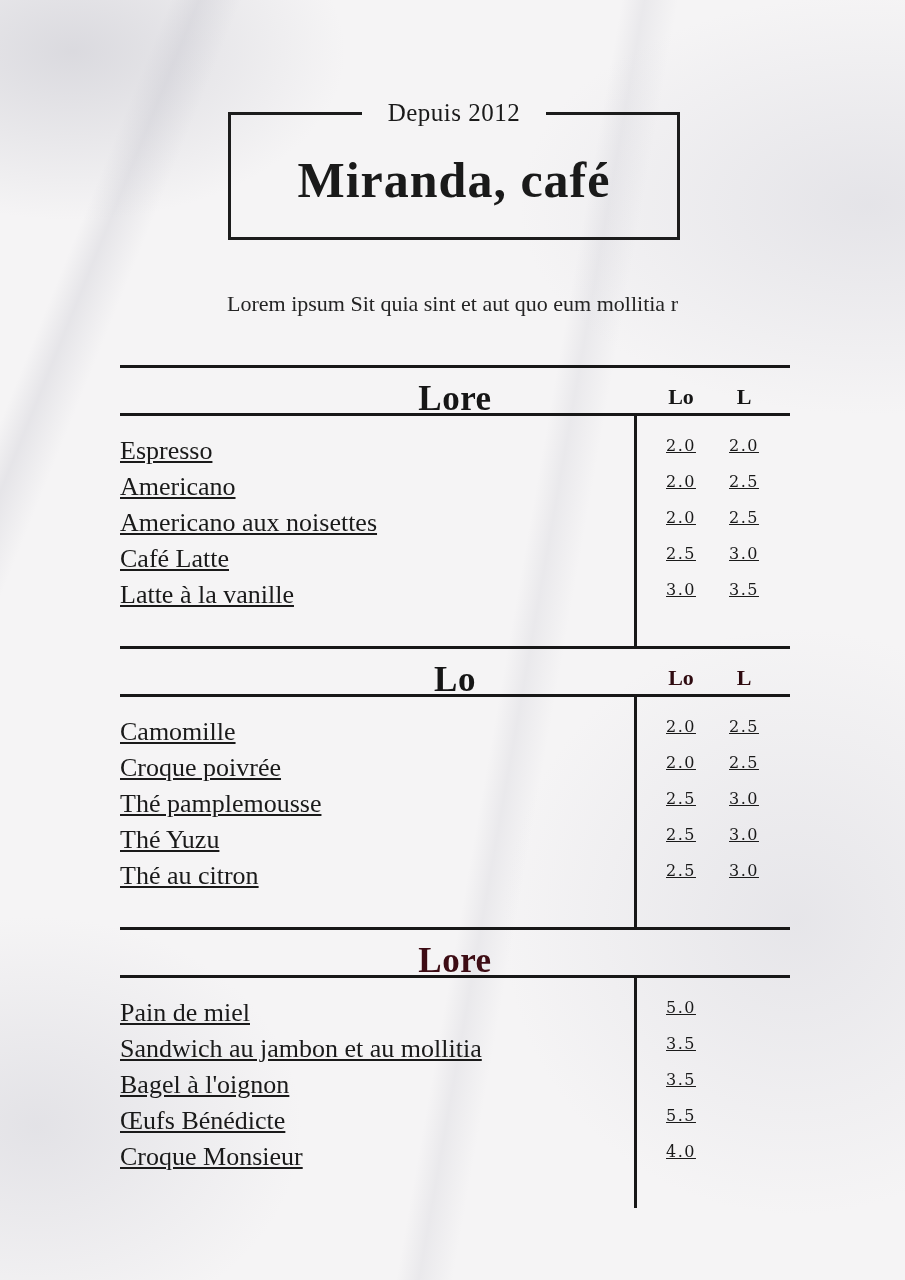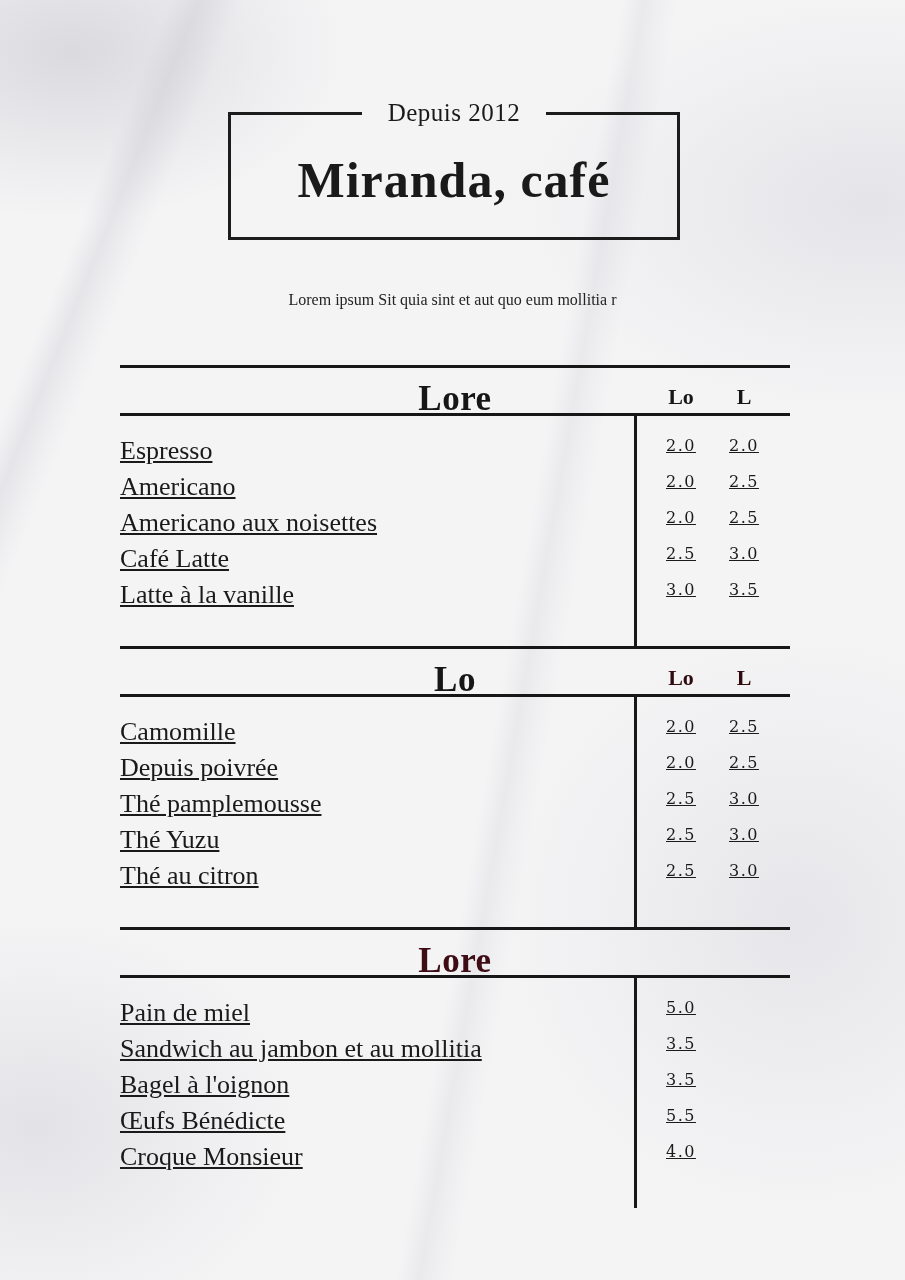--- a/index.html
+++ b/index.html
@@ -33,21 +33,21 @@
   .box-top .seg { flex: 1; height: 3px; background: #1c1c1c; }
   .tagline { padding: 0 26px; font-size: 25px; letter-spacing: 0.5px; white-space: nowrap; }
   .cafe-title {
     margin: 10px 0 0; font-size: 50px; font-weight: bold; letter-spacing: 1px;
     white-space: nowrap;
   }
 
   
   .intro {
     position: absolute; top: 291px; left: 0; width: 905px; margin: 0;
-    text-align: center; font-size: 16px; color: #242424;
+    text-align: center; font-size: 22px; color: #242424;
   }
 
   
   .menu { position: absolute; left: 120px; top: 365px; width: 670px; text-decoration: underline; }
   .rule { height: 3px; background: #171717; }
   .head { position: relative; height: 45px; }
   .head-title {
     position: absolute; left: 0; right: 0; bottom: -3px;
     text-align: center; font-size: 35px; font-weight: bold; line-height: 1;
     letter-spacing: 0.5px;
@@ -140,21 +140,21 @@
     <div class="body">
       <div class="vdivider"></div>
       <div class="rows">
   <div class="row">
     <div class="item-name">Camomille</div>
     <div class="pcol p1 price">2.0</div>
     <div class="pcol p2 price">2.5</div>
   </div>
 
   <div class="row">
-    <div class="item-name">Depuis poivrée</div>
+    <div class="item-name">Croque poivrée</div>
     <div class="pcol p1 price">2.0</div>
     <div class="pcol p2 price">2.5</div>
   </div>
 
   <div class="row">
     <div class="item-name">Thé pamplemousse</div>
     <div class="pcol p1 price">2.5</div>
     <div class="pcol p2 price">3.0</div>
   </div>
 

